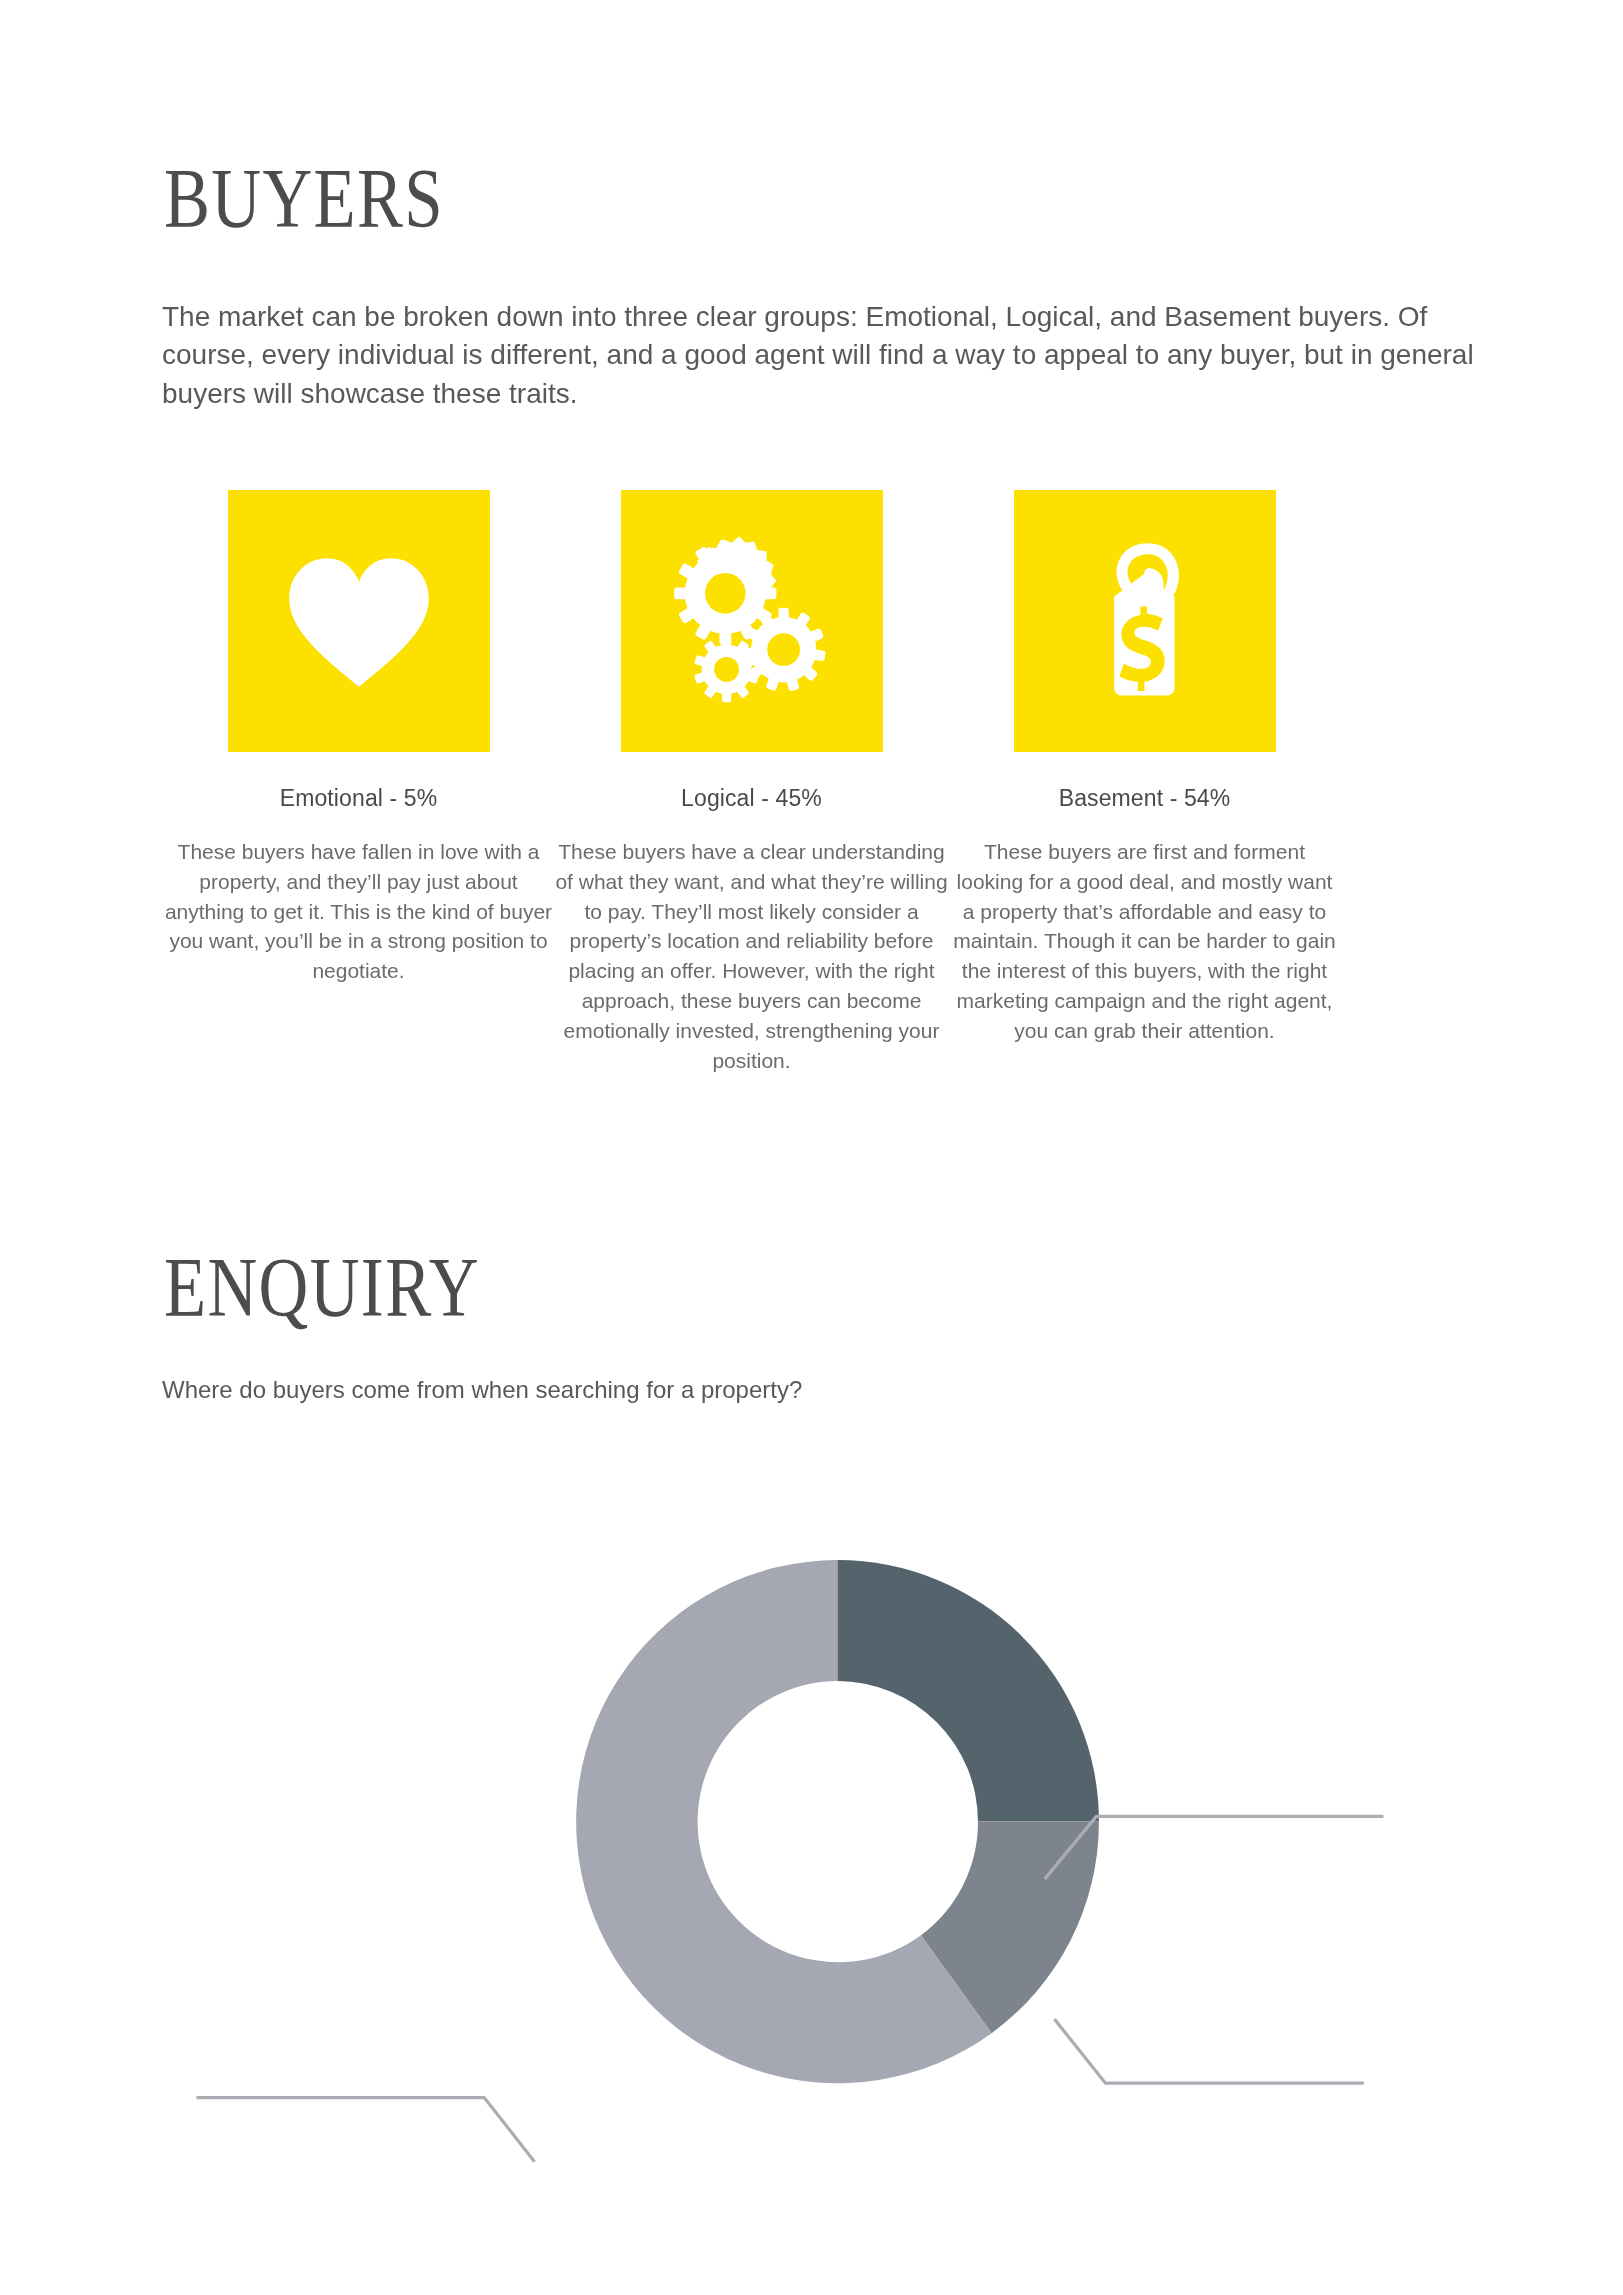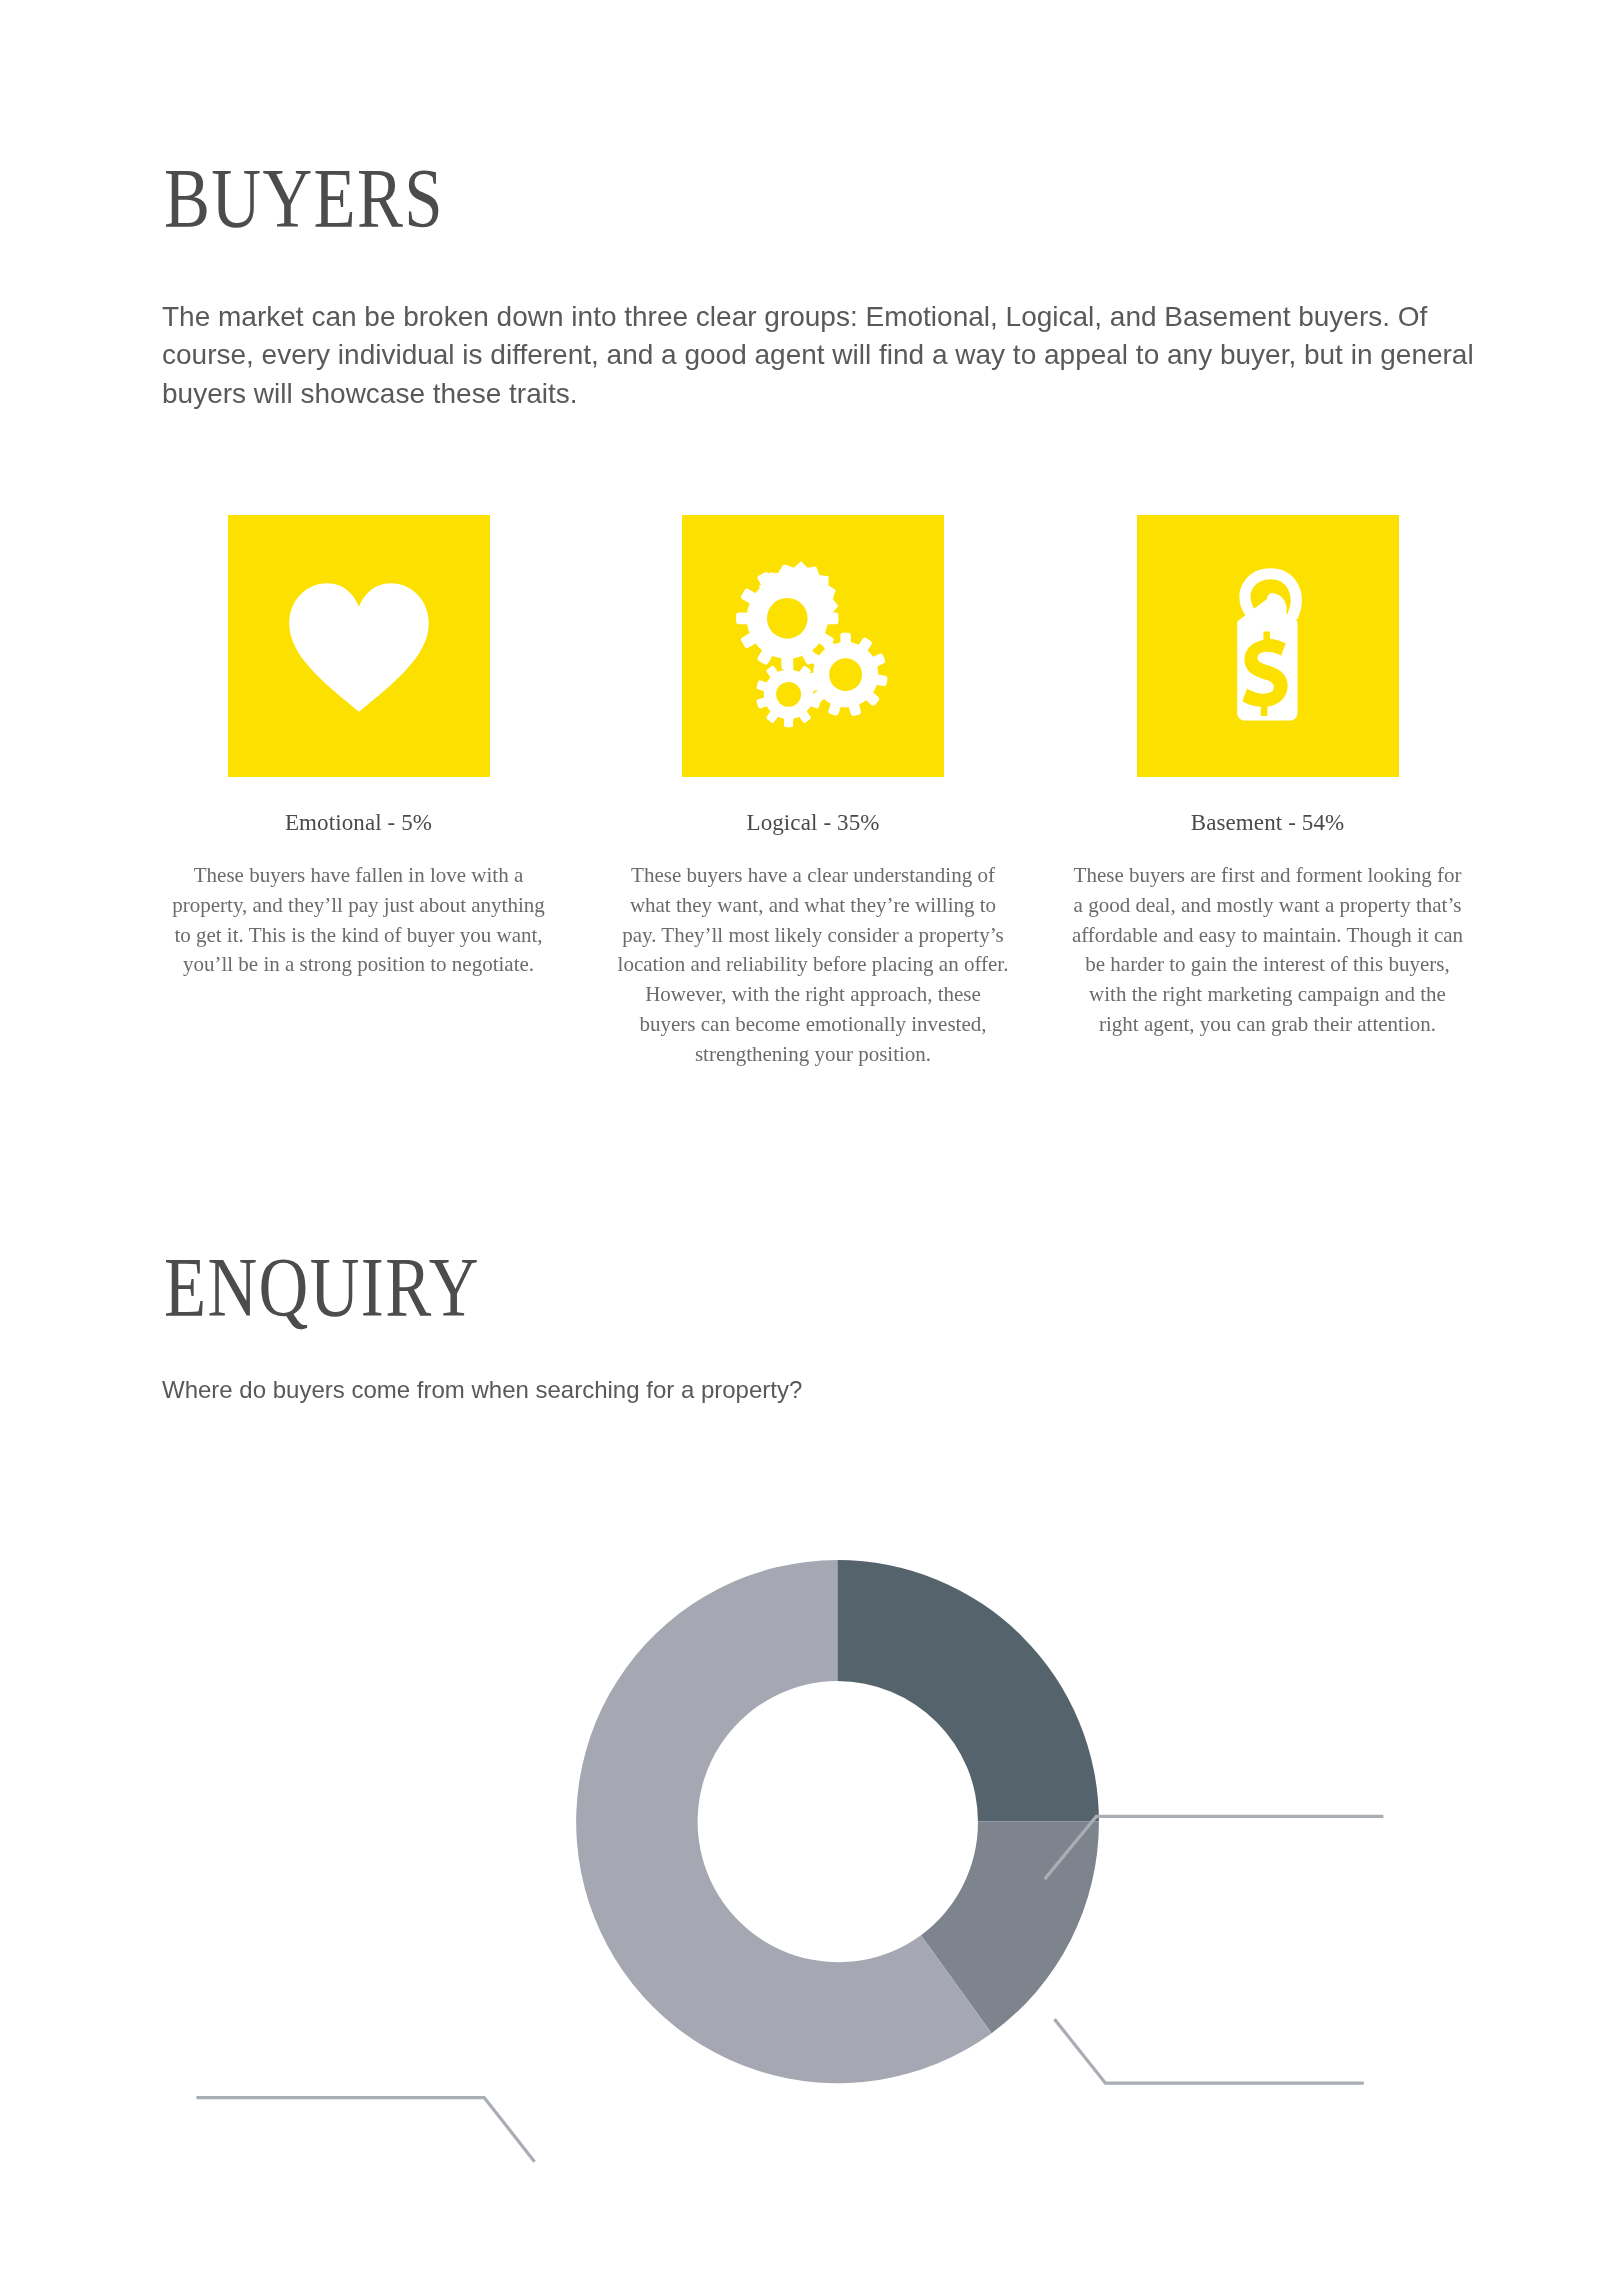--- a/index.html
+++ b/index.html
@@ -64,25 +64,24 @@
     width: 1243px;
     font-size: 24px;
     line-height: 1.37;
     color: #595959;
   }
 
   
   #buyer-types {
     position: absolute;
     left: 162px;
-    top: 515px;
+    top: 490px;
     width: 1302px;
     display: flex;
-    justify-content: space-between;
-    font-family: Liberation Serif, serif;
+    justify-content: flex-start;
   }
   .buyer-col {
     width: 393px;
     display: flex;
     flex-direction: column;
     align-items: center;
   }
   .icon-box {
     width: 262px;
     height: 262px;
@@ -220,21 +219,21 @@
                   <rect x="-7" y="-50" width="14" height="17" rx="3" transform="rotate(252)"></rect>
                   <rect x="-7" y="-50" width="14" height="17" rx="3" transform="rotate(288)"></rect>
                   <rect x="-7" y="-50" width="14" height="17" rx="3" transform="rotate(324)"></rect>
                 </g>
                 <circle r="19" fill="#fce000"></circle>
               </g>
             </g>
           </svg>
         </span>
       </div>
-      <div class="buyer-label">Logical - 35%</div>
+      <div class="buyer-label">Logical - 45%</div>
       <div class="buyer-desc">These buyers have a clear understanding of what they want, and what they’re willing to pay. They’ll most likely consider a property’s location and reliability before placing an offer. However, with the right approach, these buyers can become emotionally invested, strengthening your position.</div>
     </div>
 
     <div class="buyer-col">
       <div class="icon-box">
         <span>
           <svg width="164" height="177" viewBox="0 0 250 270" aria-hidden="true">
             <g fill="none" stroke="#ffffff" stroke-width="17" stroke-linecap="round">
 
               <path d="M163 88 C 178 52, 158 24, 129 24

